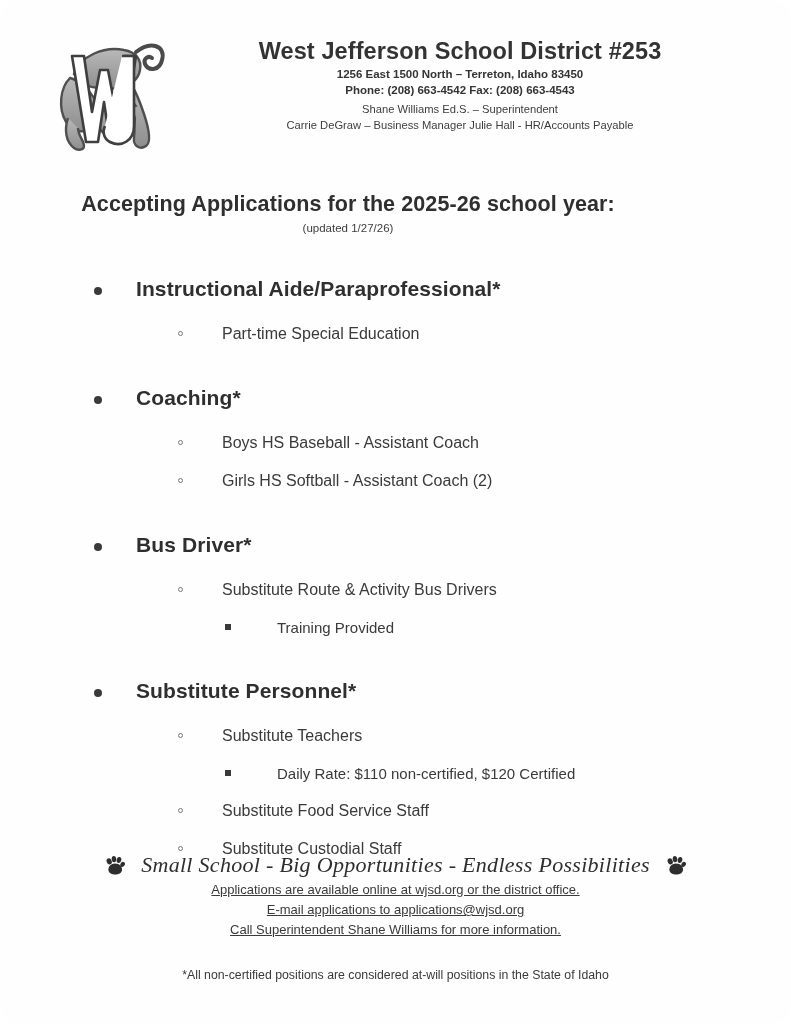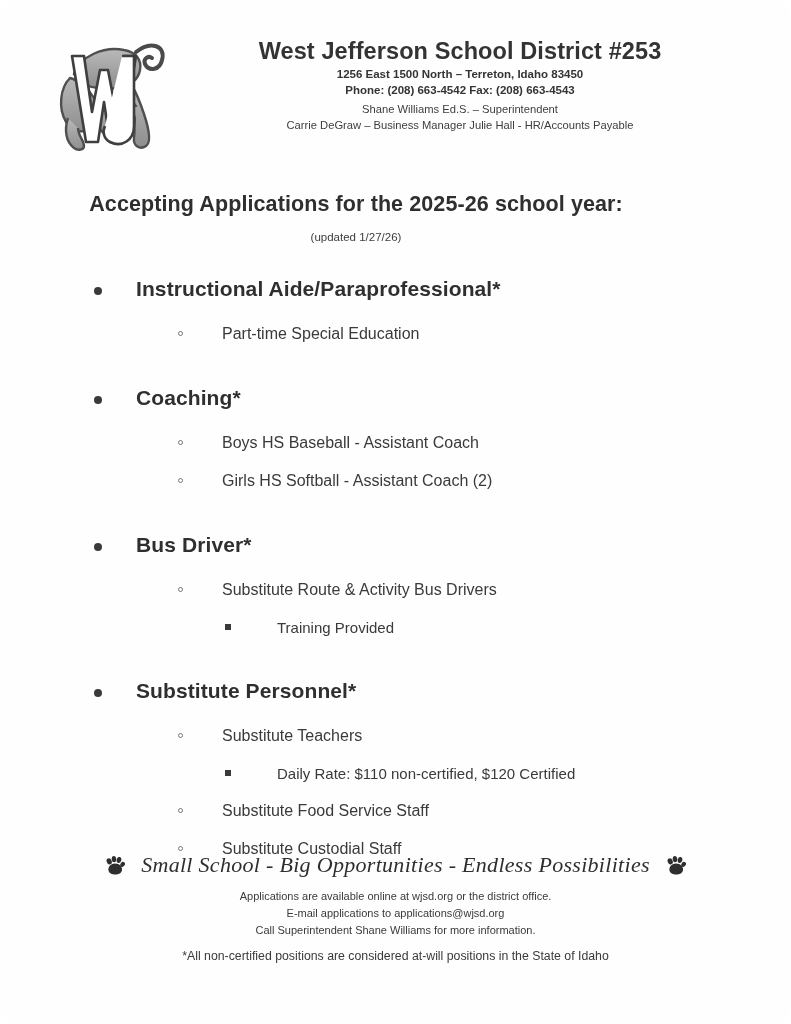--- a/index.html
+++ b/index.html
@@ -80,35 +80,35 @@
     font-size: 11.2px;
     font-weight: normal;
     color: #3d3d3d;
     line-height: 1.5;
   }
 
   
   .main-heading {
     position: absolute;
     top: 192px;
-    left: 8px;
+    left: 0;
     width: 696px;
     text-align: center;
   }
   .main-heading .h1 {
     font-size: 21.5px;
     font-weight: bold;
     color: #2f2f2f;
     letter-spacing: 0.1px;
   }
   .main-heading .updated {
     font-size: 11.5px;
     font-weight: normal;
     color: #3d3d3d;
-    margin-top: 14px;
+    margin-top: 5px;
   }
 
   
   .joblist {
     position: absolute;
     top: 278px;
     left: 0;
     width: 651px;
   }
   .job-group { position: relative; }
@@ -190,29 +190,30 @@
   .tagline {
     font-family: "Liberation Serif", serif;
     font-style: italic;
     font-size: 22px;
     color: #2e2e2e;
     letter-spacing: 0.3px;
   }
   .paw { width: 20px; height: 19px; display: block; }
 
   .footer-lines {
-    margin-top: 10px;
-    font-size: 11px;
+    margin-top: 2px;
+    font-size: 13px;
     line-height: 1.55;
     color: #3a3a3a;
+    text-decoration: underline;
   }
   .footer-lines div { white-space: nowrap; }
 
   .disclaimer {
-    margin-top: 10px;
+    margin-top: 28px;
     font-size: 12.3px;
     color: #3a3a3a;
   }
 </style>
 </head>
 <body>
 
 <div class="page">
 
   <div class="header">

